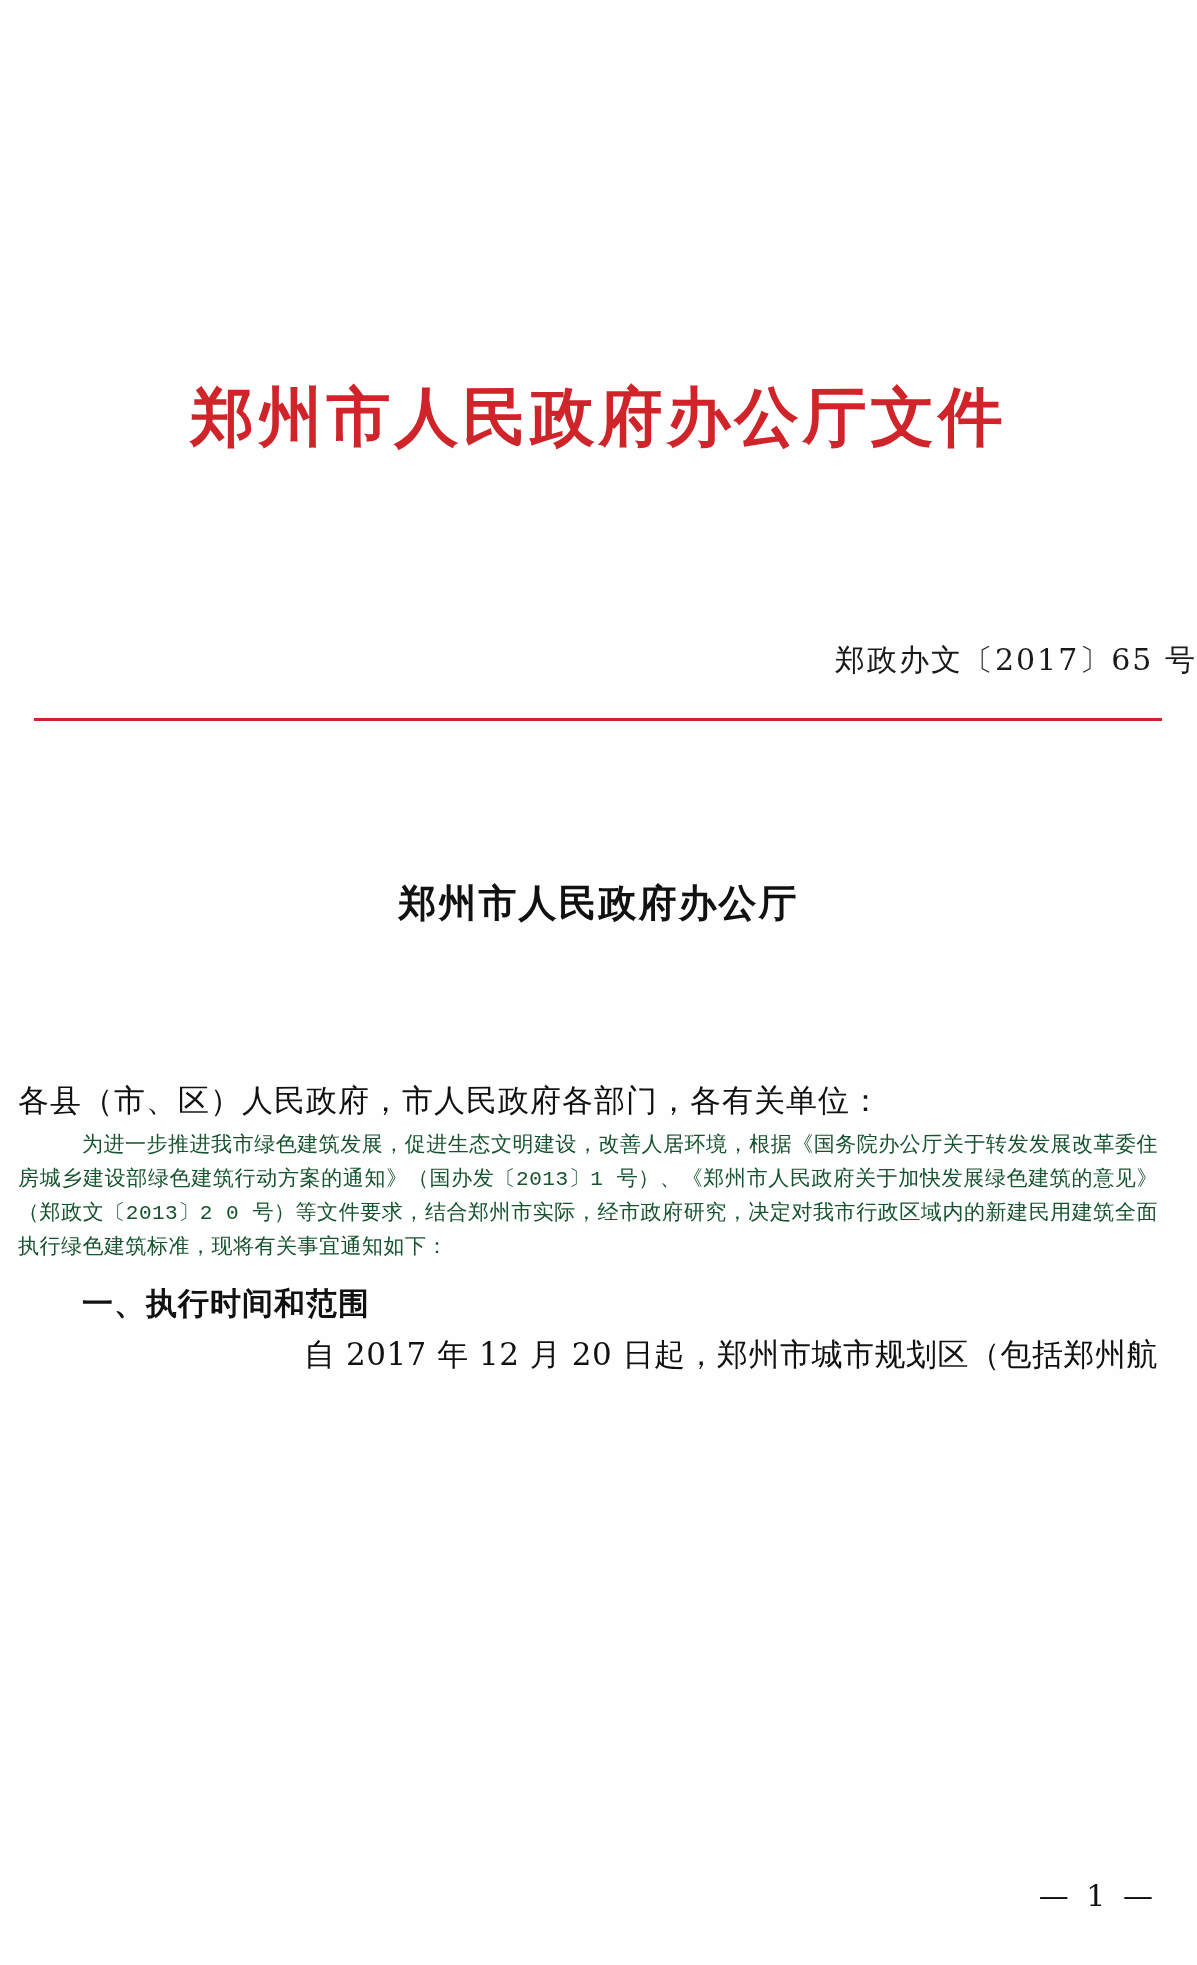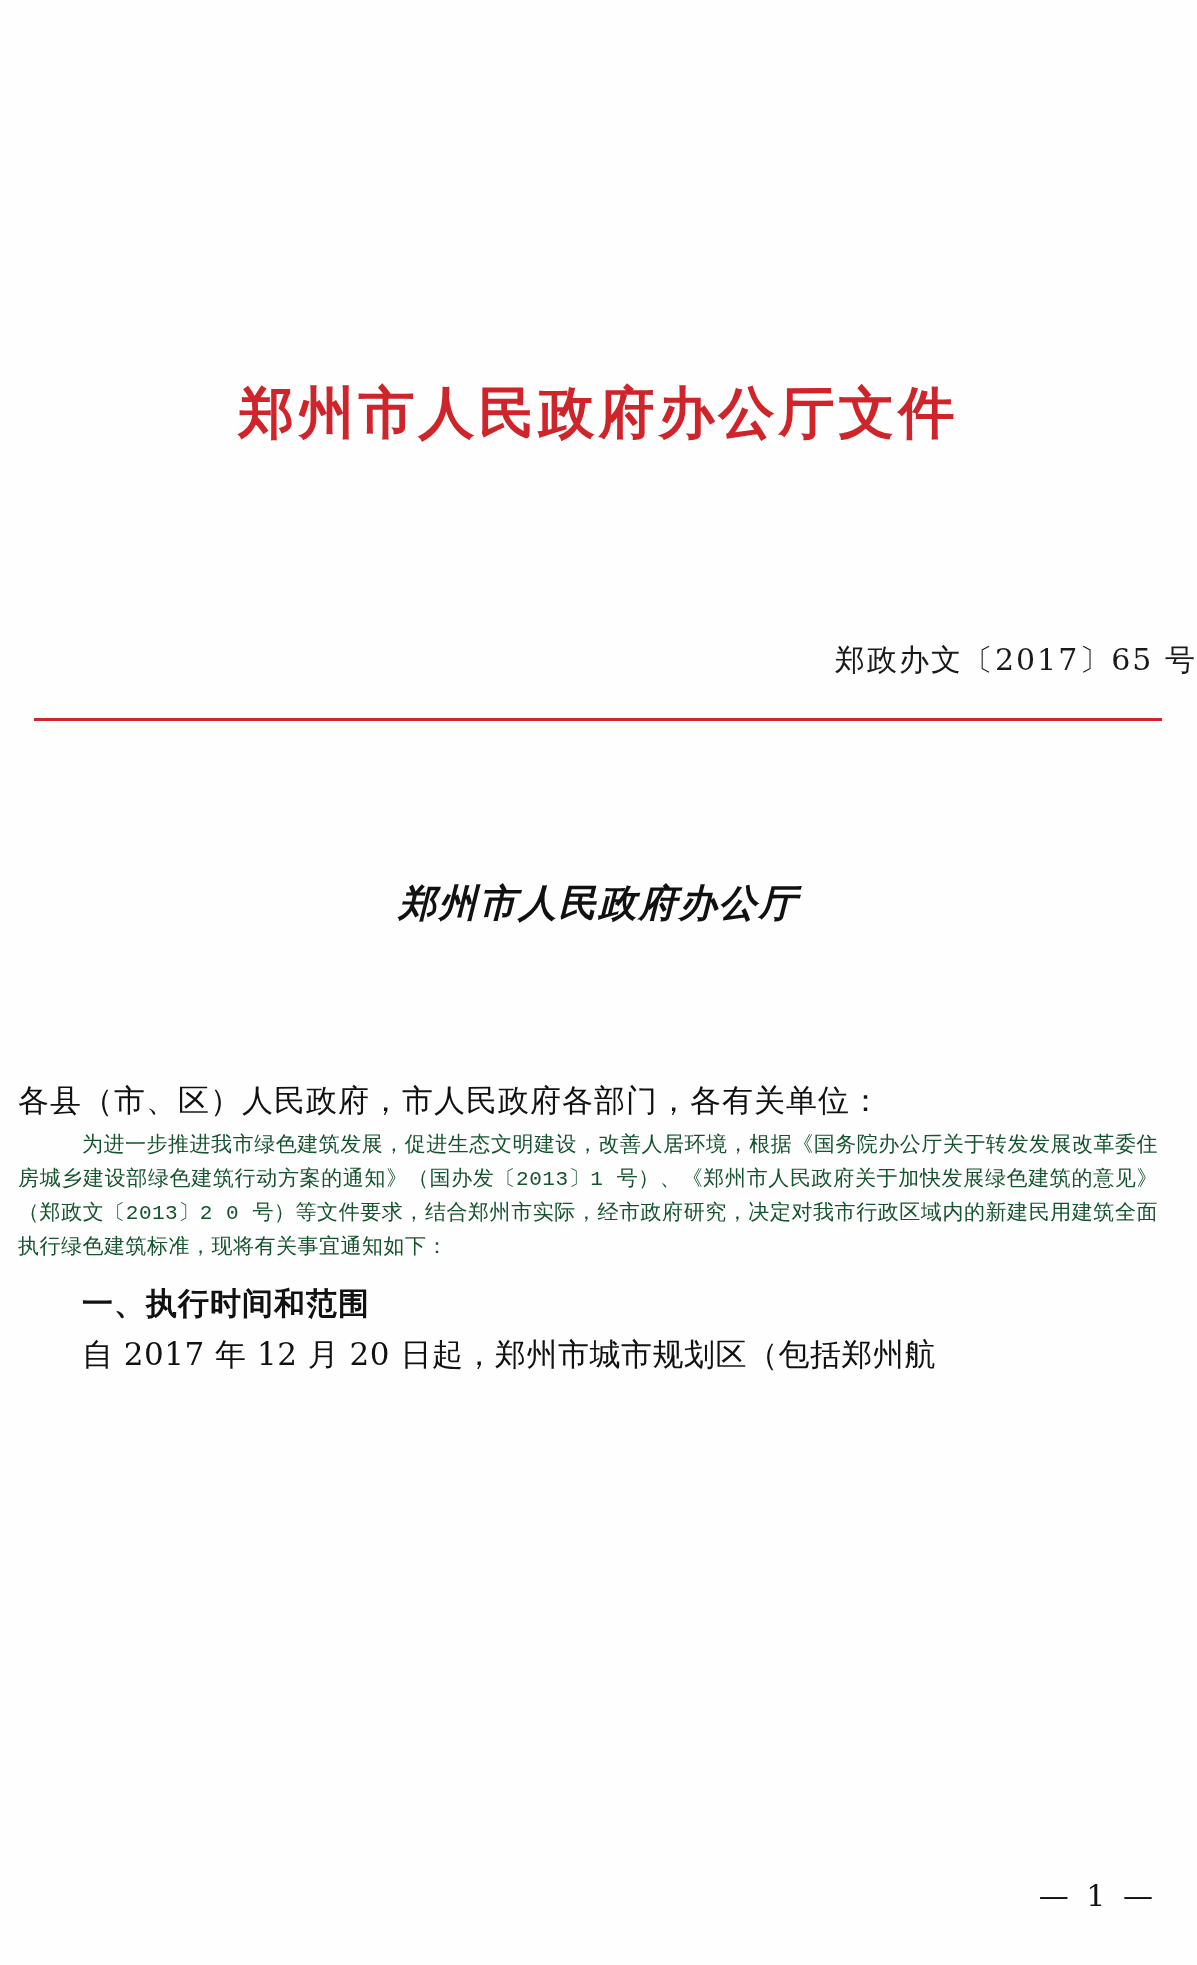--- a/index.html
+++ b/index.html
@@ -26,21 +26,21 @@
     position: absolute;
     left: 0;
     top: 380px;
     width: 1197px;
     text-align: center;
   }
   .masthead-title {
     color: #d0242b;
     font-family: "DejaVu Serif", "Liberation Serif", serif;
     font-weight: bold;
-    font-size: 56px;
+    font-size: 64px;
     letter-spacing: 4px;
     line-height: 1.15;
     white-space: nowrap;
   }
   .doc-number {
     position: absolute;
     left: 0;
     top: 640px;
     width: 1197px;
     text-align: right;
@@ -65,21 +65,20 @@
     width: 1197px;
     text-align: center;
   }
   .title-line {
     font-size: 38px;
     font-weight: bold;
     color: #111111;
     letter-spacing: 2px;
     line-height: 1.75;
     font-family: "DejaVu Serif", "Liberation Serif", serif;
-    font-style: italic;
   }
   
   .body-block {
     position: absolute;
     left: 18px;
     top: 1075px;
     width: 1140px;
   }
   .salutation {
     font-size: 31px;
@@ -110,20 +109,21 @@
     font-family: "DejaVu Sans", "Liberation Sans", sans-serif;
   }
   .para-cont {
     font-size: 31px;
     color: #111111;
     letter-spacing: 0.5px;
     line-height: 1.62;
     text-indent: 64px;
     font-family: "DejaVu Serif", "Liberation Serif", serif;
     white-space: nowrap;
+    text-align: right;
   }
   
   .footer {
     position: absolute;
     right: 40px;
     bottom: 52px;
     font-size: 30px;
     color: #111111;
     letter-spacing: 4px;
     font-family: "DejaVu Serif", "Liberation Serif", serif;

